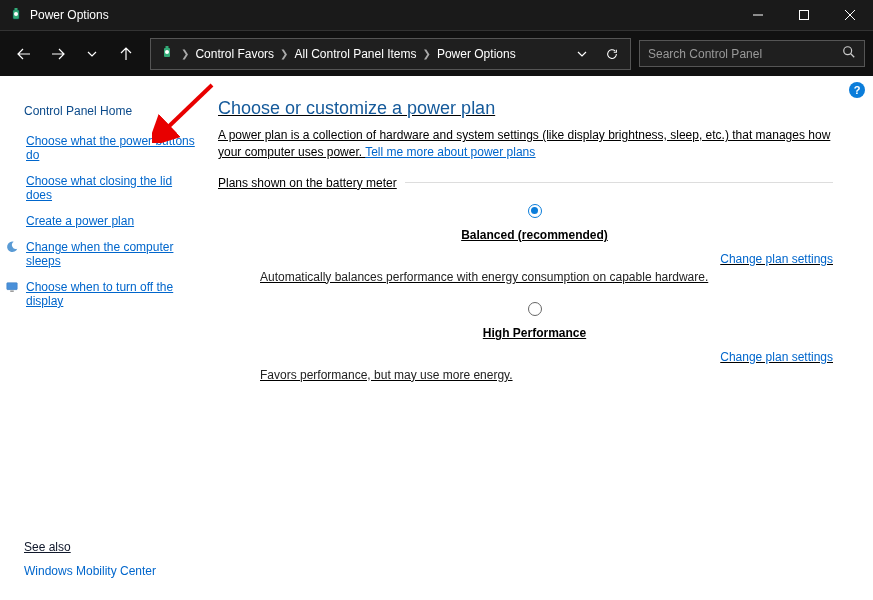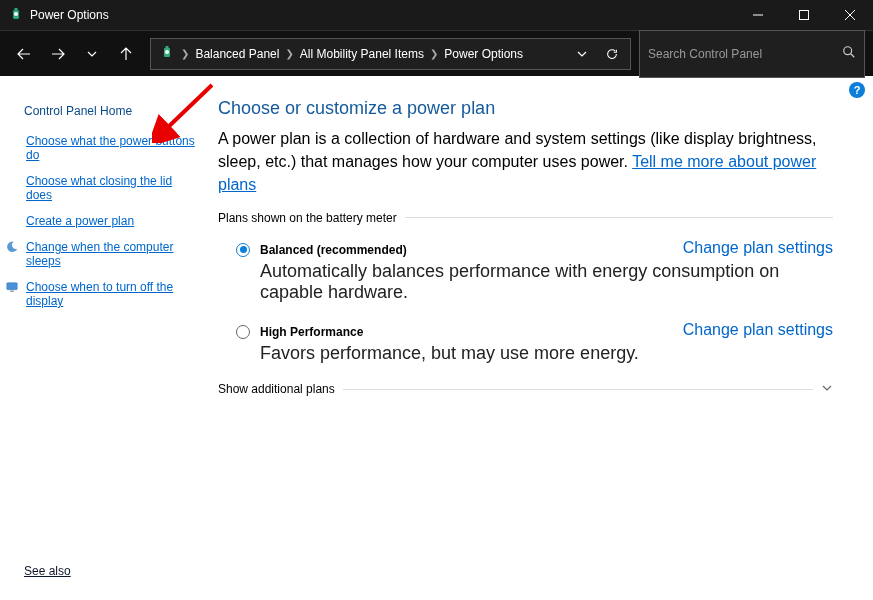--- a/index.html
+++ b/index.html
@@ -14,55 +14,55 @@
     
     
     .toolbar { height: 46px; background: #111; display: flex; align-items: center; padding: 0 8px; gap: 2px; border-top: 1px solid #333; }
     .nav-btn { width: 32px; height: 32px; display: flex; align-items: center; justify-content: center; color: #fff; }
     .addressbar { flex: 1; height: 32px; background: #1f1f1f; border: 1px solid #555; display: flex; align-items: center; margin: 0 6px; padding: 0 4px; }
     .addressbar .crumb { color: #fff; font-size: 12px; padding: 0 4px; white-space: nowrap; }
     .addressbar .sep { color: #aaa; font-size: 10px; padding: 0 2px; }
     .addr-icon { margin: 0 4px 0 4px; }
     .addr-right { display: flex; align-items: center; margin-left: auto; gap: 2px; }
     .addr-right > * { width: 28px; display:flex; justify-content:center; }
-    .searchbox { width: 226px; height: 48px; background: #1f1f1f; border: 1px solid #555; display: flex; align-items: center; padding: 0 8px; }
+    .searchbox { width: 226px; height: 27px; background: #1f1f1f; border: 1px solid #555; display: flex; align-items: center; padding: 0 8px; }
     .searchbox input { flex: 1; background: transparent; border: none; color: #ccc; font-size: 12px; outline: none; }
     .searchbox input::placeholder { color: #999; }
     
     
     .content { display: flex; height: calc(600px - 76px); position: relative; }
     .help-badge { position: absolute; right: 8px; top: 6px; width: 16px; height: 16px; border-radius: 50%; background: #0b7dda; color: #fff; font-size: 11px; font-weight: bold; text-align: center; line-height: 16px; }
     
     
     .sidebar { width: 210px; padding: 28px 10px 12px 24px; display: flex; flex-direction: column; font-size: 12px; }
     .sidebar .home { color: #0b4a8a; margin-bottom: 16px; }
     .sidebar .task { color: #0066cc; margin-bottom: 12px; cursor: pointer; display:flex; align-items:flex-start; gap:6px;text-decoration:underline; }
     .sidebar .task.hl { text-decoration: underline; }
     .sidebar .task .icon-slot { width: 16px; margin-left: -20px; display:flex; justify-content:center; flex:none; }
     .sidebar .spacer { flex: 1; }
     .sidebar .seealso-h { color: #0f172a; margin-bottom: 10px; text-decoration: underline; }
     .sidebar .seealso { color: #0066cc; margin-bottom: 10px; }
     
     
-    .main { flex: 1; padding: 22px 40px 20px 8px; }
+    .main { flex: 1; padding: 22px 40px 20px 8px; text-decoration: underline; }
     .main h1 { color: #155a9b; font-weight: 400; font-size: 18px; margin-bottom: 8px; }
-    .main .desc { font-size: 16px; line-height: 1.45; margin-bottom: 14px; }
+    .main .desc { font-size: 12px; line-height: 1.45; margin-bottom: 14px; }
     .main .desc a { color: #0066cc; text-decoration: underline; }
     .section-head { font-size: 12px; display: flex; align-items: center; margin-bottom: 14px; gap: 8px; }
     .section-head .line { flex: 1; height: 1px; background: #ddd; }
     .section-head .chev { color: #666; }
     
     .plan { margin: 0 0 18px 18px; }
-    .plan-row { display: flex; align-items: flex-end; gap: 10px; }
+    .plan-row { display: flex; align-items: center; gap: 10px; flex-direction: column; }
     .radio { width: 14px; height: 14px; border: 1px solid #666; border-radius: 50%; display: flex; align-items: center; justify-content: center; flex: none; }
     .radio.checked { border-color: #0b7dda; }
     .radio.checked::after { content:""; width: 7px; height: 7px; border-radius: 50%; background: #0b7dda; }
     .plan-name { font-weight: 600; font-size: 12px; }
-    .plan-link { margin-left: auto; color: #0066cc; font-size: 16px; }
-    .plan-desc { font-size: 18px; margin-left: 24px; margin-top: 4px; color: #222; }
+    .plan-link { margin-left: auto; color: #0066cc; font-size: 12px; }
+    .plan-desc { font-size: 12px; margin-left: 24px; margin-top: 4px; color: #222; }
     
     .arrow-overlay { position: absolute; left: 152px; top: 5px; pointer-events: none; }
   </style>
 </head>
 <body>
 
 <div class="titlebar">
   <span class="titlebar-icon">
     <svg width="16" height="16" viewBox="0 0 16 16">
         <rect x="5" y="4" width="6" height="9" rx="1" fill="#3a7" stroke="#055" stroke-width="0.5"></rect>
@@ -113,23 +113,23 @@
 
   <div class="addressbar">
     <span class="addr-icon">
       <svg width="16" height="16" viewBox="0 0 16 16">
           <rect x="5" y="4" width="6" height="9" rx="1" fill="#3a7"></rect>
           <rect x="6.5" y="2" width="3" height="2" fill="#3a7"></rect>
           <circle cx="8" cy="8" r="2" fill="#fff"></circle>
         </svg>
     </span>
     <span class="sep">❯</span>
-    <span class="crumb">Balanced Panel</span>
+    <span class="crumb">Control Favors</span>
     <span class="sep">❯</span>
-    <span class="crumb">All Mobility Panel Items</span>
+    <span class="crumb">All Control Panel Items</span>
     <span class="sep">❯</span>
     <span class="crumb">Power Options</span>
     <div class="addr-right">
       <span>
           <svg width="12" height="12" viewBox="0 0 12 12" fill="none" stroke="#fff" stroke-width="1.2">
             <path d="M2 4 L6 8 L10 4"></path>
           </svg>
         </span>
       <span>
           <svg width="14" height="14" viewBox="0 0 16 16" fill="none" stroke="#fff" stroke-width="1.2">
@@ -180,20 +180,21 @@
             <rect x="2" y="3" width="12" height="8" rx="1" fill="#4a90d9" stroke="#2a70b9" stroke-width="0.5"></rect>
             <rect x="6" y="12" width="4" height="1.5" fill="#888"></rect>
           </svg>
       </span>
       <span>Choose when to turn off the display</span>
     </div>
 
     <div class="spacer"></div>
 
     <div class="seealso-h">See also</div>
+    <div class="seealso">Windows Mobility Center</div>
   </div>
 
   <div class="main">
     <h1>Choose or customize a power plan</h1>
     <p class="desc">
       <span>A power plan is a collection of hardware and system settings (like display brightness, sleep, etc.) that manages how your computer uses power. </span><a>Tell me more about power plans</a>
     </p>
 
     <div class="section-head">
       <span>Plans shown on the battery meter</span>
@@ -211,27 +212,20 @@
 
     <div class="plan">
       <div class="plan-row">
         <span class="radio"></span>
         <span class="plan-name">High Performance</span>
         <a class="plan-link">Change plan settings</a>
       </div>
       <div class="plan-desc">Favors performance, but may use more energy.</div>
     </div>
 
-    <div class="section-head">
-      <span>Show additional plans</span>
-      <div class="line"></div>
-      <span class="chev"><svg width="12" height="12" viewBox="0 0 12 12" fill="none" stroke="#666" stroke-width="1.2">
-            <path d="M2 4 L6 8 L10 4"></path>
-          </svg></span>
-    </div>
   </div>
 
   <svg class="arrow-overlay" width="70" height="62">
     <defs>
         <marker id="ah" markerWidth="8" markerHeight="8" refX="2" refY="4" orient="auto">
           <polygon points="0 0, 8 4, 0 8" fill="#e80000"></polygon>
         </marker>
       </defs>
     <line x1="60" y1="4" x2="12" y2="50" stroke="#e80000" stroke-width="4" marker-end="url(#ah)"></line>
   </svg>

